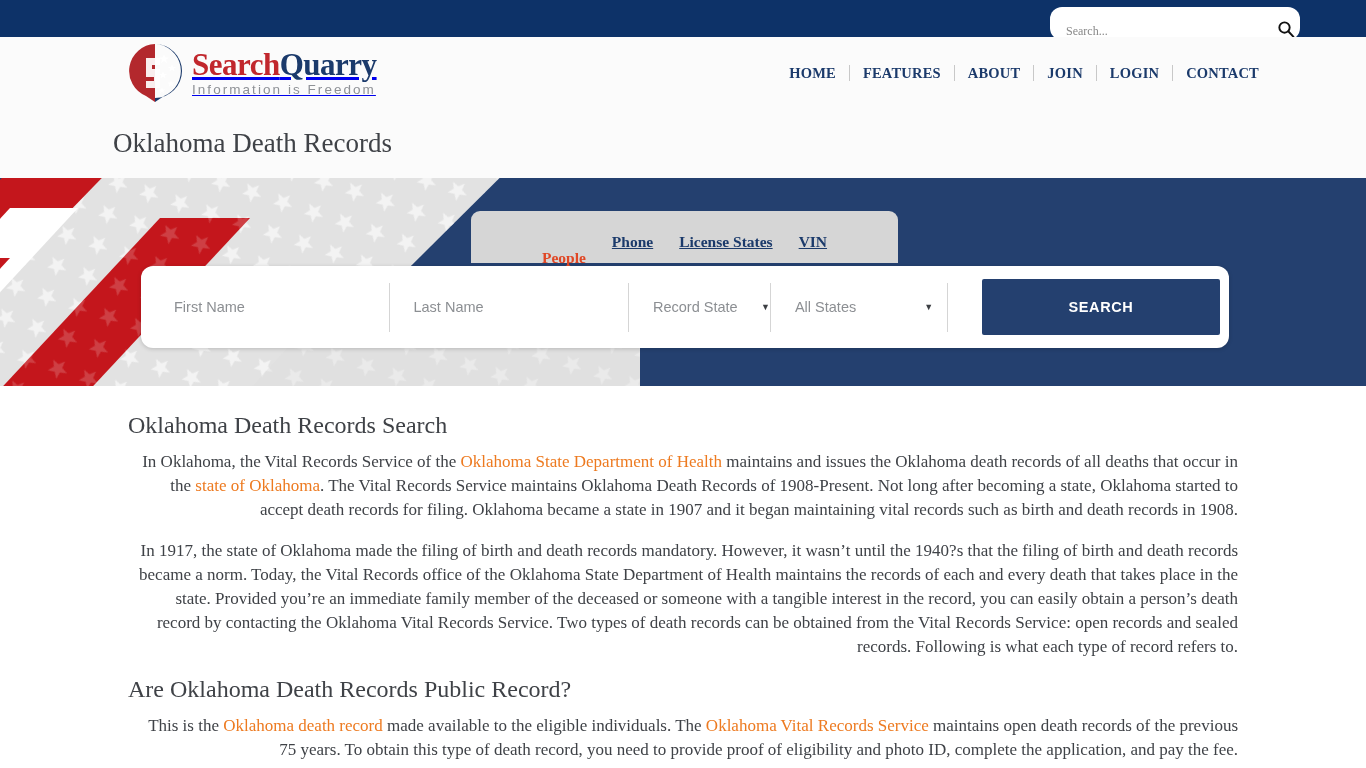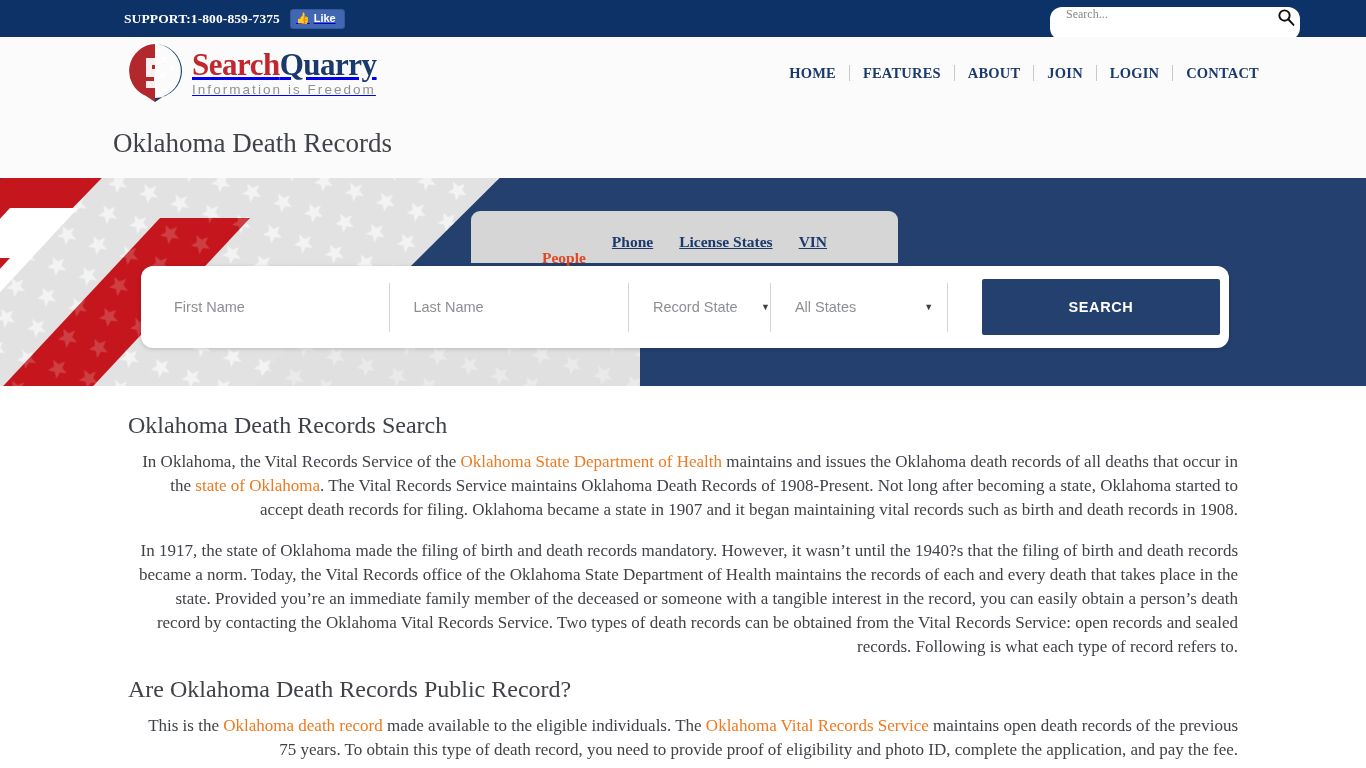--- a/index.html
+++ b/index.html
@@ -53,21 +53,21 @@
 
   .topsearch {
     position: absolute;
     right: 66px;
     top: 7px;
     width: 250px;
     height: 33px;
     background: #ffffff;
     border-radius: 12px;
     display: flex;
-    align-items: flex-start;
+    align-items: flex-end;
     padding: 0 4px 1px 16px;
   }
   .topsearch input {
     flex: 1;
     border: none;
     outline: none;
     background: transparent;
     font-family: "Liberation Serif", serif;
     font-size: 12px;
     color: #555;
@@ -273,27 +273,20 @@
   }
   .content a.lnk {
     color: #ed7a20;
     text-decoration: none;
   }
 </style>
 </head>
 <body>
 
 <div class="topbar">
-  <div class="topbar-left">
-    <span class="support-text">SUPPORT:1-800-859-7375</span>
-    <a class="fb-like" href="#">
-      <span class="thumb">👍</span>
-      <span class="lbl">Like</span>
-    </a>
-  </div>
 
   <div class="topsearch">
     <input type="text" placeholder="Search..." style="">
     <span>
       <svg class="mag-icon" viewBox="0 0 24 24" fill="none" stroke="#111" stroke-width="2.3">
         <circle cx="10.2" cy="10.2" r="6.2"></circle>
         <line x1="15" y1="15" x2="21" y2="21.5" stroke-linecap="round"></line>
       </svg>
     </span>
   </div>

